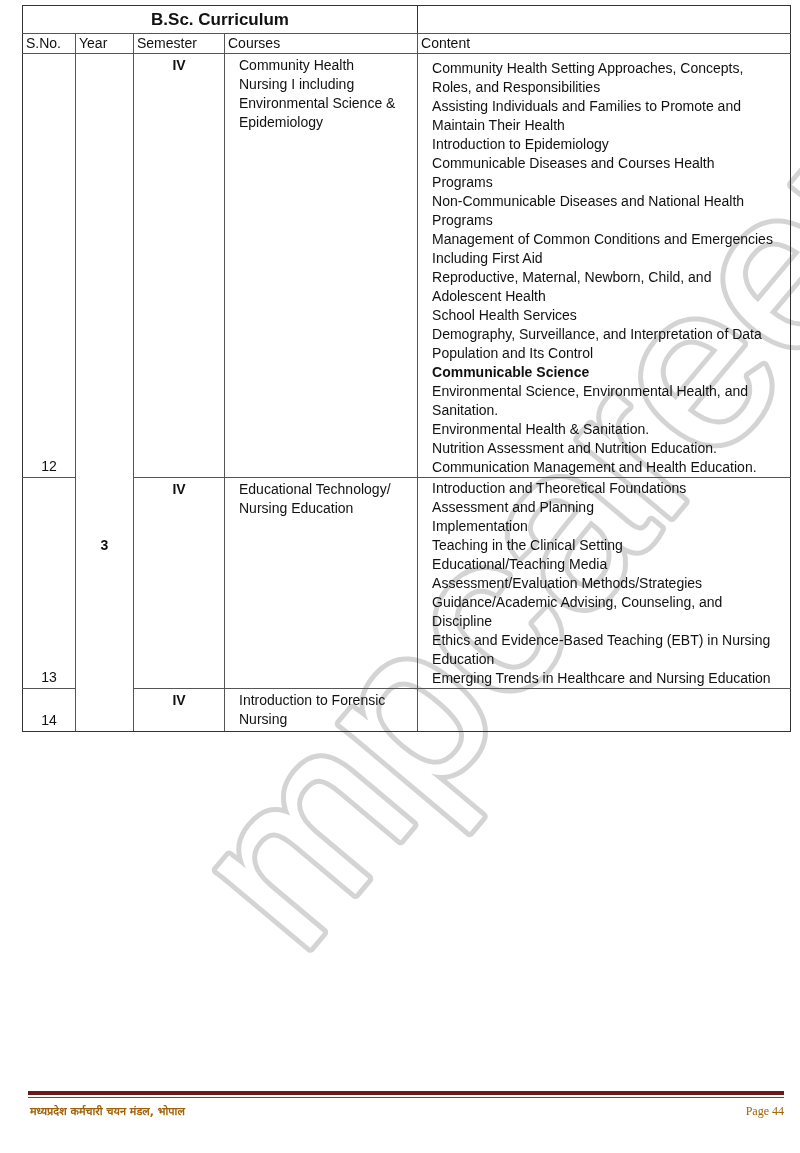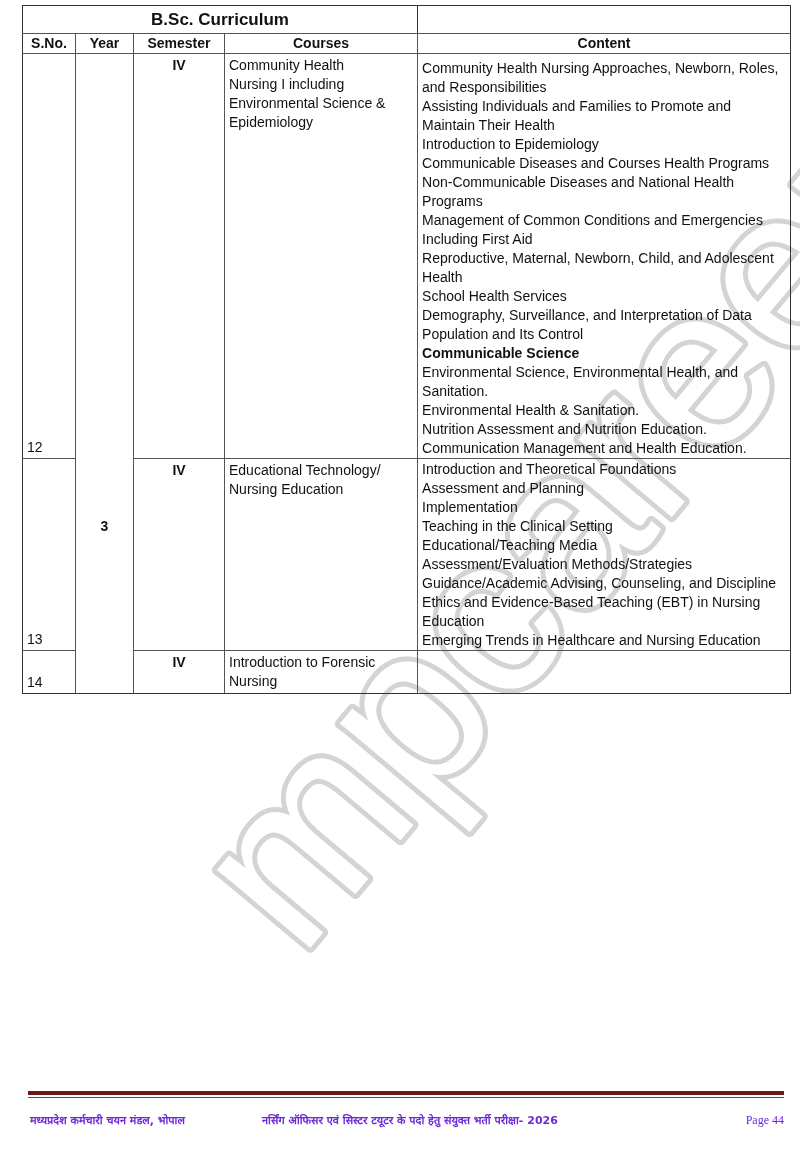--- a/index.html
+++ b/index.html
@@ -41,43 +41,44 @@
       top: 5px;
       width: 768px;
       border-collapse: collapse;
       table-layout: fixed;
       font-size: 14px;
       line-height: 19px;
       background: transparent;
     }
     table.curriculum td, table.curriculum th {
       border: 1px solid #555;
-      padding: 0 4px;
+      padding: 0 14px;
       vertical-align: top;
     }
     table.curriculum tr.title-row td {
       height: 27px;
       font-weight: bold;
       font-size: 17px;
       text-align: center;
       vertical-align: middle;
       border-top: 1.5px solid #333;
       border-left: 1.5px solid #333;
       border-right: 1.5px solid #333;
     }
     table.curriculum tr.header-row th {
       height: 19px;
-      font-weight: bold;
+      font-weight: normal;
       font-size: 14px;
-      text-align: center;
+      text-align: left;
       vertical-align: middle;
       padding: 0 3px;
     }
     td.sno {
       vertical-align: bottom !important;
+      text-align: center;
       padding-bottom: 1px !important;
     }
     td.year {
       text-align: center;
       vertical-align: middle !important;
       font-weight: bold;
     }
     td.sem {
       text-align: center;
       font-weight: bold;
@@ -119,24 +120,24 @@
       background: #6b1a1a;
     }
     .footer-rule-thin {
       margin-top: 2px;
       height: 1px;
       background: #8a3a3a;
     }
     .footer-row {
       position: relative;
       height: 20px;
-      margin-top: 14px;
+      margin-top: 5px;
       font-size: 12px;
       font-weight: bold;
-      color: #6d28d9;
+      color: #a16207;
       text-decoration: underline;
     }
     .footer-left {
       position: absolute;
       left: 2px;
       top: 0;
       font-family: "DejaVu Sans", sans-serif;
       font-size: 11px;
     }
     .footer-center {
@@ -195,21 +196,21 @@
         <div style="margin-top:306px;">3</div>
       </td>
       <td class="sem">IV</td>
       <td class="course">
         <span class="content-line">Community Health</span>
         <span class="content-line">Nursing I including</span>
         <span class="content-line">Environmental Science &amp;</span>
         <span class="content-line">Epidemiology</span>
       </td>
       <td class="content first last-col">
-        <span class="content-line">Community Health Nursing Approaches, Newborn, Roles, and Responsibilities</span>
+        <span class="content-line">Community Health Setting Approaches, Concepts, Roles, and Responsibilities</span>
         <span class="content-line">Assisting Individuals and Families to Promote and Maintain Their Health</span>
         <span class="content-line">Introduction to Epidemiology</span>
         <span class="content-line">Communicable Diseases and Courses Health Programs</span>
         <span class="content-line">Non-Communicable Diseases and National Health Programs</span>
         <span class="content-line">Management of Common Conditions and Emergencies Including First Aid</span>
         <span class="content-line">Reproductive, Maternal, Newborn, Child, and Adolescent Health</span>
         <span class="content-line">School Health Services</span>
         <span class="content-line">Demography, Surveillance, and Interpretation of Data</span>
         <span class="content-line">Population and Its Control</span>
         <span class="content-line bold">Communicable Science</span>
@@ -250,17 +251,16 @@
       <td class="content last-col"></td>
     </tr>
   </tbody>
     </table>
 
   <div class="footer">
     <div class="footer-rule-thick"></div>
     <div class="footer-rule-thin"></div>
     <div class="footer-row">
       <span class="footer-left">मध्यप्रदेश कर्मचारी चयन मंडल, भोपाल</span>
-      <span class="footer-center">नर्सिंग ऑफिसर एवं सिस्टर टयूटर के पदो हेतु संयुक्त भर्ती परीक्षा- 2026</span>
       <span class="footer-right">Page 44</span>
     </div>
   </div>
 </div>
 
 </body></html>

